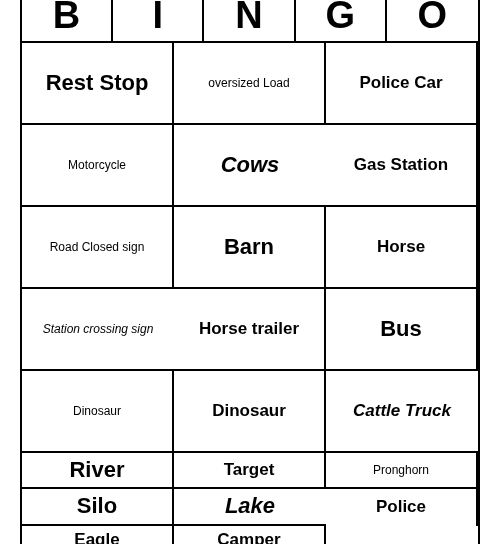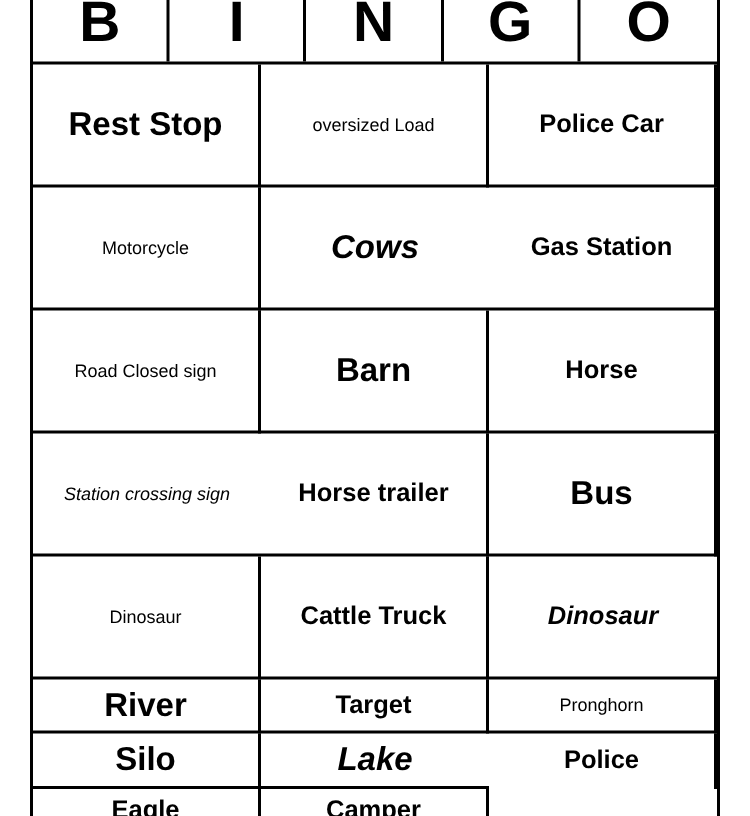--- a/index.html
+++ b/index.html
@@ -131,24 +131,24 @@
       <div class="bingo-cell">
         <span class="cell-text medium">Horse trailer</span>
       </div>
       <div class="bingo-cell">
         <span class="cell-text large">Bus</span>
       </div>
       <div class="bingo-cell">
         <span class="cell-text small">Dinosaur</span>
       </div>
       <div class="bingo-cell">
-        <span class="cell-text medium">Cattle Truck</span>
+        <span class="cell-text medium">Dinosaur</span>
       </div>
       <div class="bingo-cell">
-        <span class="cell-text medium">Dinosaur</span>
+        <span class="cell-text medium">Cattle Truck</span>
       </div>
       <div class="bingo-cell">
         <span class="cell-text large">River</span>
       </div>
       <div class="bingo-cell">
         <span class="cell-text medium">Target</span>
       </div>
       <div class="bingo-cell">
         <span class="cell-text small">Pronghorn</span>
       </div>

